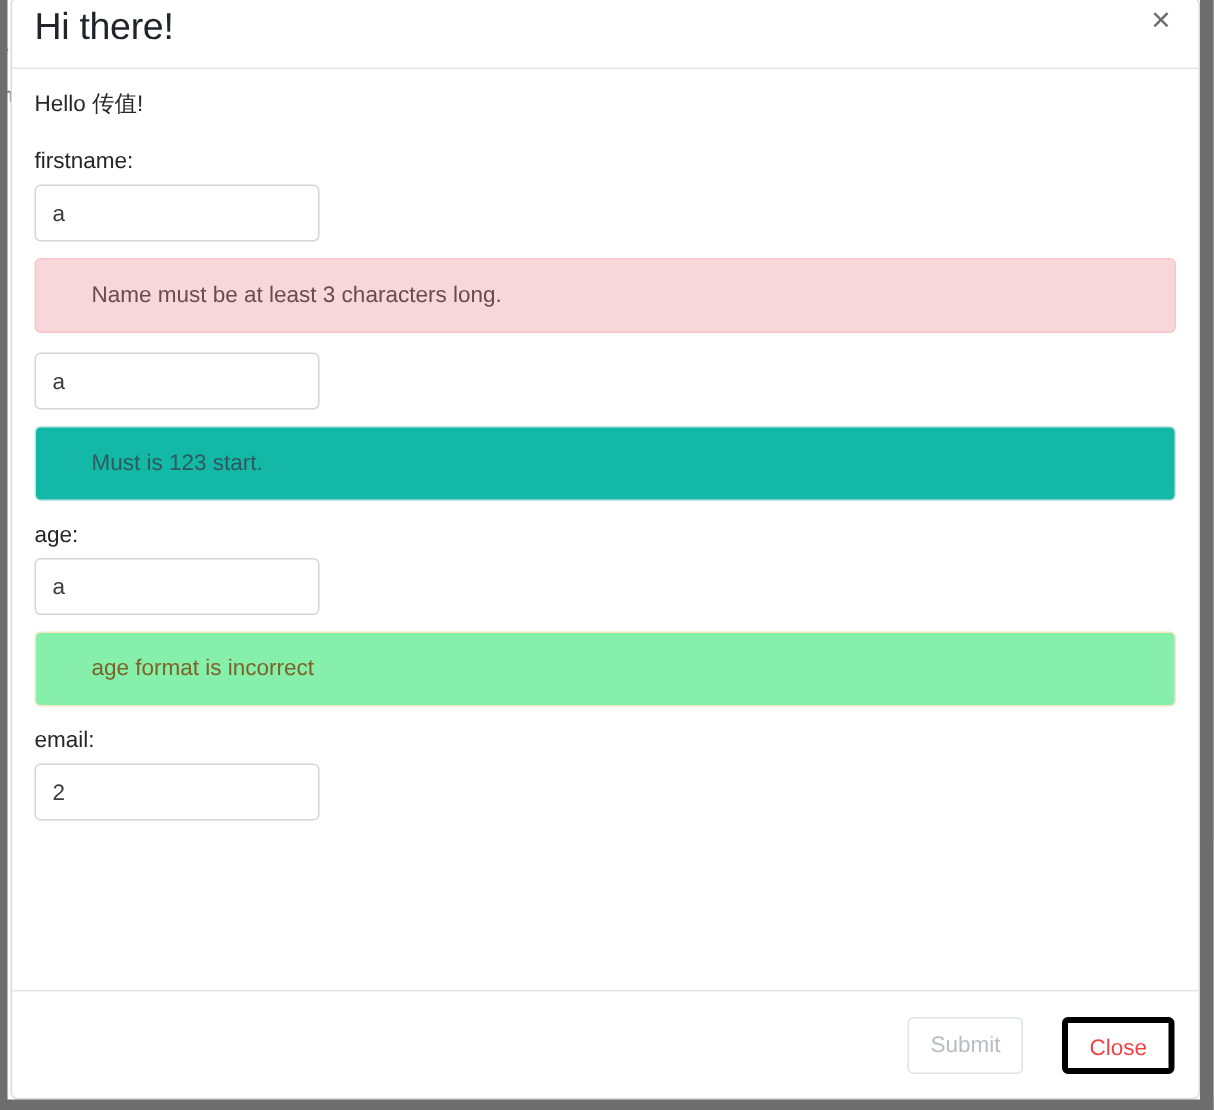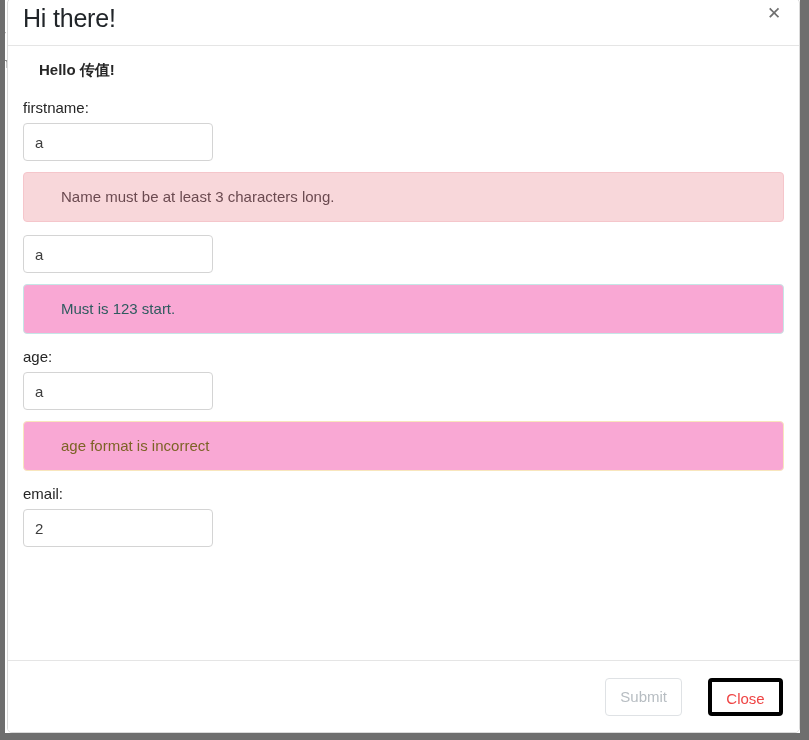--- a/index.html
+++ b/index.html
@@ -120,23 +120,22 @@
 
   .modal-body {
     padding: 14px 15px 8px 15px;
     height: 616px;
     overflow: hidden;
   }
 
   .greeting {
     font-size: 15px;
     color: #272727;
-    margin: 0 0 18px 16px;
+    margin: 0 0 18px 0;
     line-height: 20px;
-    font-weight: bold;
   }
 
   .field-group { margin-bottom: 0; }
 
   .field-label {
     display: block;
     font-size: 15px;
     color: #262626;
     line-height: 19px;
     margin: 0 0 6px 0;
@@ -163,26 +162,26 @@
     line-height: 20px;
     border-radius: 4px;
     border: 1px solid transparent;
   }
   .alert-danger {
     background: #f8d7da;
     border-color: #f5c6cb;
     color: #6b4a50;
   }
   .alert-info {
-    background: #f9a8d4;
+    background: #14b8a6;
     border-color: #c5e6e6;
     color: #2f5b5f;
   }
   .alert-warning {
-    background: #f9a8d4;
+    background: #86efac;
     border-color: #f8e6bd;
     color: #7c6326;
   }
 
   .modal-footer {
     position: absolute;
     left: 0;
     right: 0;
     bottom: 0;
     height: 72px;

